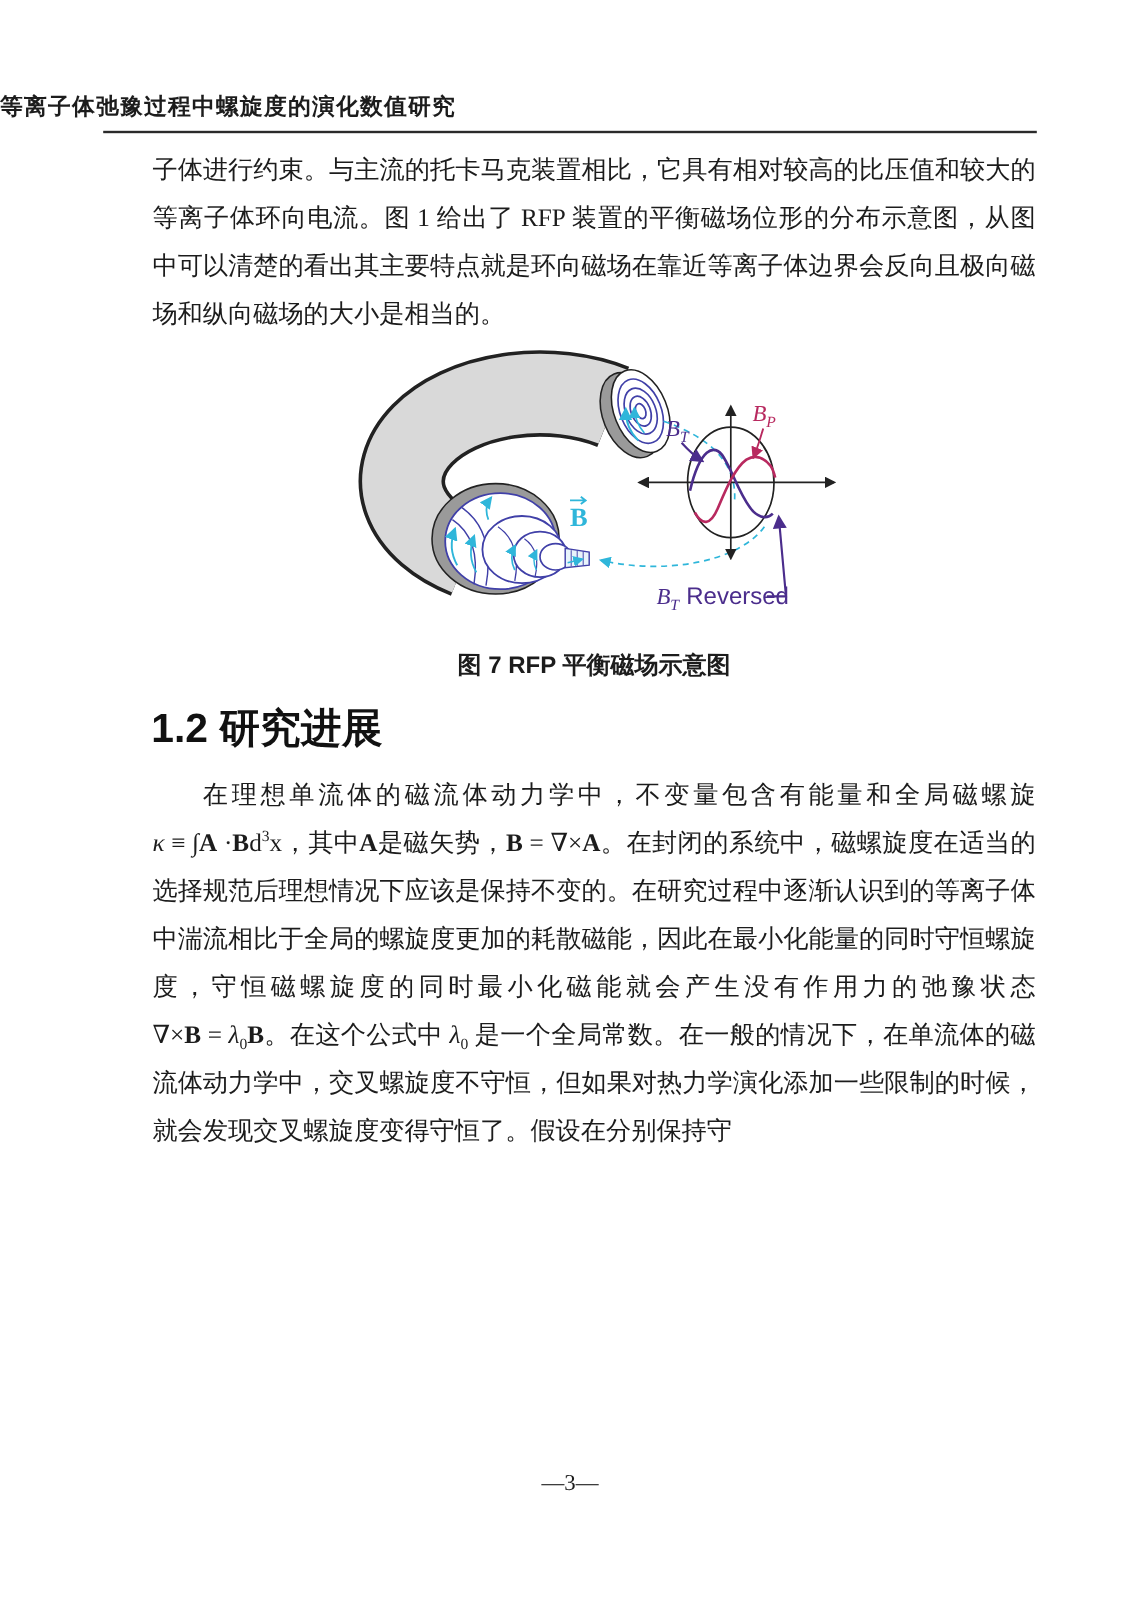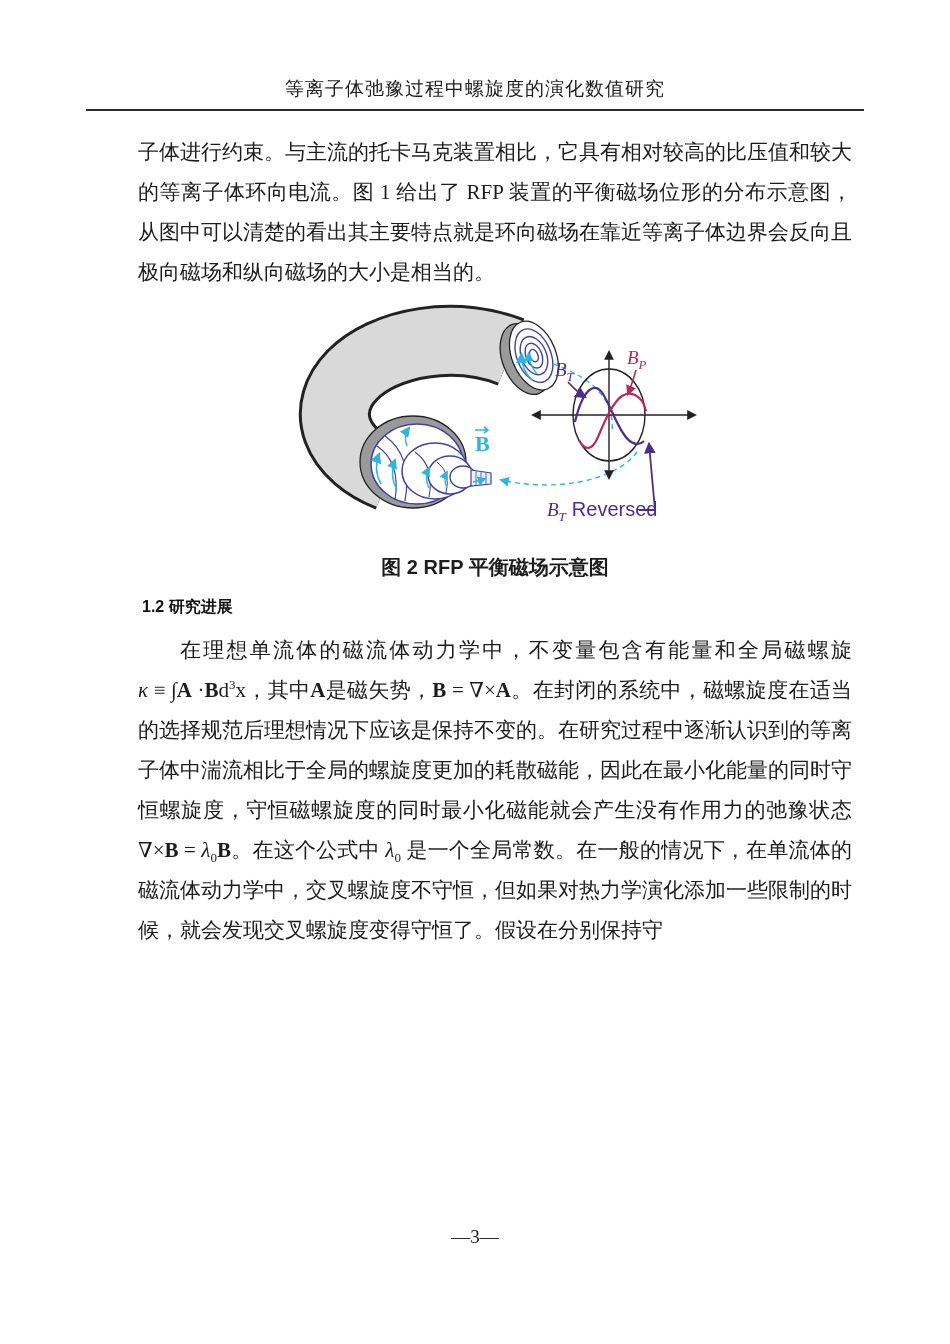--- a/index.html
+++ b/index.html
@@ -6,55 +6,56 @@
   .page{
     position:relative;
     width:950px;height:1344px;
     background:#ffffff;
     font-family:"Liberation Serif","DejaVu Serif",serif;
     color:#1c1c1c;
     overflow:hidden;
   }
   .doc-header{position:absolute;top:76px;left:0;width:950px;}
   .doc-header .title{
-    text-align:center;
+    text-align:left;
     font-size:19px;
     letter-spacing:1px;
     color:#1c1c1c;
+    font-weight:bold;
   }
   .header-rule{
     width:778px;margin:7px 0 0 86px;
     border-bottom:2px solid #2a2a2a;height:0;
   }
   .content{
     position:absolute;top:120px;left:126px;width:738px;
   }
   p.body-text{
-    margin:12px;
+    margin:1px;
     font-size:21px;
     line-height:40px;
     text-align:justify;
   }
   p.indent{text-indent:42px;}
   .figure-wrap{
     width:430px;height:242px;
     margin:10px 0 6px 159px;
   }
   .fig-caption{
     font-family:"Liberation Sans","DejaVu Sans",sans-serif;
     font-weight:bold;
     font-size:20px;
     text-align:center;
     margin:8px 0 0 0;
   }
   h2.section-heading{
     font-family:"Liberation Sans","DejaVu Sans",sans-serif;
     font-weight:bold;
-    font-size:16px;
-    margin:16px 0 12px 16px;
+    font-size:34px;
+    margin:16px 0 12px 0;
     color:#111;
   }
   .fm{white-space:nowrap;}
   .vec{font-weight:bold;}
   .it{font-style:italic;}
   sub,sup{font-size:13px;line-height:0;}
   .footer-page{
     position:absolute;left:0;bottom:96px;width:950px;
     text-align:center;font-size:19px;color:#1c1c1c;
   }
@@ -154,21 +155,21 @@
 
           <text x="342" y="60" font-size="19" font-style="italic" fill="#b8295f"><tspan>B</tspan><tspan dy="5" font-size="13">P</tspan></text>
           <path d="M 351,66 Q 347,80 343,90" fill="none" stroke="#b8295f" stroke-width="1.6" marker-end="url(#arrR)"></path>
 
           <path d="M 354,206 L 370,206 L 364,140" fill="none" stroke="#4b2d8c" stroke-width="1.8" marker-end="url(#arrP)"></path>
           <text x="262" y="212" font-size="19" font-style="italic" fill="#4b2d8c"><tspan>B</tspan><tspan dy="5" font-size="13">T</tspan><tspan dy="-5" dx="6" class="sanslabel" font-style="normal" font-size="20">Reversed</tspan></text>
         </g>
       </svg>
     </div>
 
-    <div class="fig-caption">图 2 RFP 平衡磁场示意图</div>
+    <div class="fig-caption">图 7 RFP 平衡磁场示意图</div>
 
     <h2 class="section-heading">1.2 研究进展</h2>
 
 
     <p class="body-text indent"><span>在理想单流体的磁流体动力学中，不变量包含有能量和全局磁螺旋 </span><span class="fm"><span class="it">κ</span><span> ≡ ∫</span><span class="vec">A</span><span> ·</span><span class="vec">B</span><span>d</span><sup>3</sup><span>x</span></span><span>，其中</span><span class="vec">A</span><span>是磁矢势，</span><span class="fm"><span class="vec">B</span><span> = ∇×</span><span class="vec">A</span></span><span>。在封闭的系统中，磁螺旋度在适当的选择规范后理想情况下应该是保持不变的。在研究过程中逐渐认识到的等离子体中湍流相比于全局的螺旋度更加的耗散磁能，因此在最小化能量的同时守恒螺旋度，守恒磁螺旋度的同时最小化磁能就会产生没有作用力的弛豫状态 </span><span class="fm"><span>∇×</span><span class="vec">B</span><span> = </span><span class="it">λ</span><sub>0</sub><span class="vec">B</span></span><span>。在这个公式中 </span><span class="fm"><span class="it">λ</span><sub>0</sub></span><span> 是一个全局常数。在一般的情况下，在单流体的磁流体动力学中，交叉螺旋度不守恒，但如果对热力学演化添加一些限制的时候，就会发现交叉螺旋度变得守恒了。假设在分别保持守</span></p>
 
   </div>
 
   <div class="footer-page">—3—</div>
 

